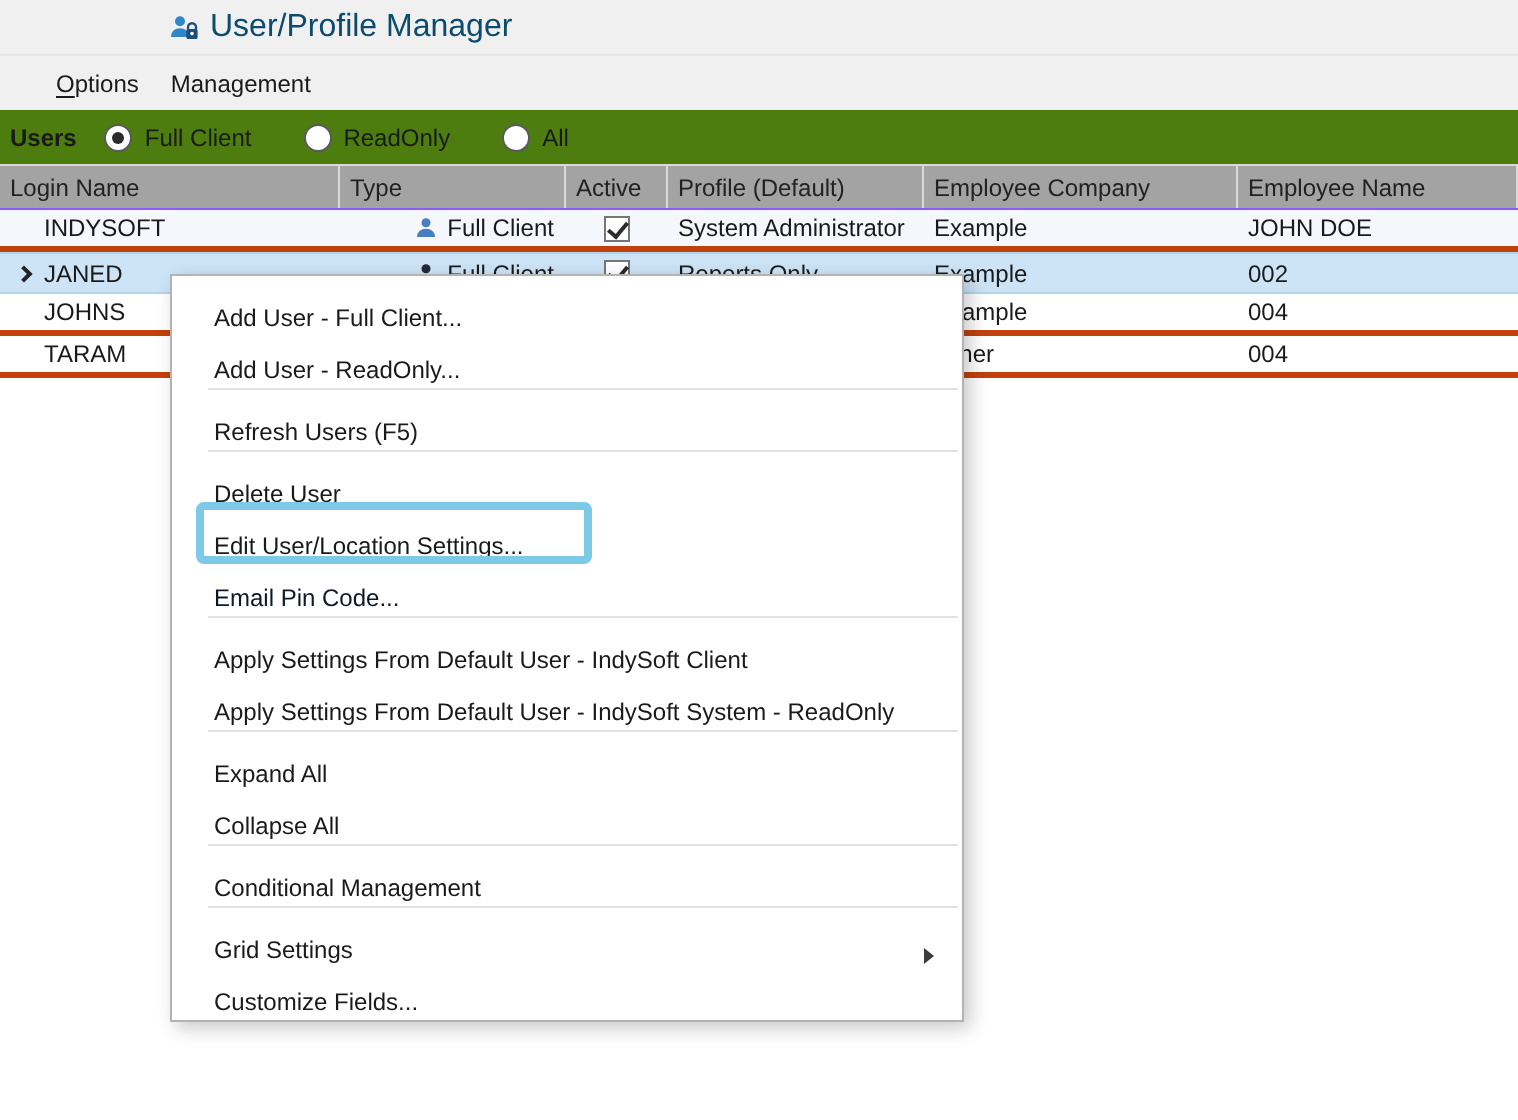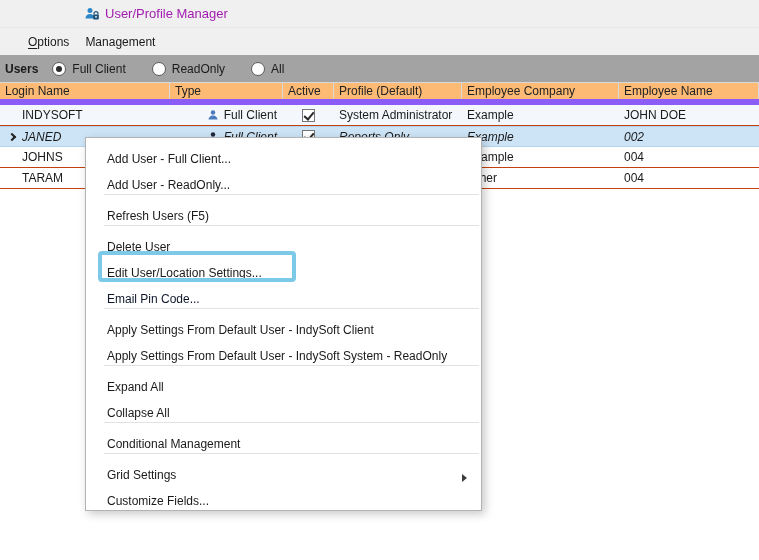--- a/index.html
+++ b/index.html
@@ -13,66 +13,66 @@
     overflow:hidden;
   }
   
   .titlebar {
     height:28px; background:#f0f0f0;
     display:flex; align-items:center; gap:6px;
     padding-left:85px;
     border-bottom:1px solid #e7e7e7;
   }
   .app-icon { display:inline-flex; width:14px; height:14px; }
-  .title { font-size:13px; color:#a21caf; }
+  .title { font-size:16px; color:#0c4a6e; }
 
   
   .menubar {
     height:27px; background:#f0f0f0;
     display:flex; align-items:center;
     padding-left:20px;
   }
   .menubar-item { padding:4px 8px; cursor:default; }
   .menubar-item u { text-decoration:underline; text-underline-offset:2px; }
 
   
   .userbar {
-    height:27px; background:#a3a3a3;
+    height:27px; background:#4d7c0f;
     display:flex; align-items:center; gap:14px;
     padding-left:5px;
   }
   .users-label { font-weight:bold; }
   .radio-group { display:flex; align-items:center; gap:26px; }
   .radio-option { display:inline-flex; align-items:center; gap:6px; cursor:default; }
   .radio {
     width:14px; height:14px; border:1px solid #5a5a5a; border-radius:50%;
     background:#fff; position:relative; display:inline-block;
   }
   .radio.checked::after {
     content:""; position:absolute; left:3px; top:3px; right:3px; bottom:3px;
     border-radius:50%; background:#2b2b2b;
   }
 
   
   .grid { position:absolute; left:0; top:82px; right:0; bottom:0; }
   .grid-header {
-    display:flex; height:23px; background:#fdba74;
-    border-top:1px solid #d9d9d9; border-bottom:6px solid #8b5cf6;
+    display:flex; height:23px; background:#a3a3a3;
+    border-top:1px solid #d9d9d9; border-bottom:1px solid #8b5cf6;
   }
   .grid-header .cell {
     border-right:1px solid #d9d9d9; color:#222;
   }
   .grid-body .row {
     display:flex; height:21px; background:#fff;
-    border-bottom:1px solid #c2410c; cursor:default;
+    border-bottom:3px solid #c2410c; cursor:default;
   }
   .grid-body .row.alt { background:#f4f8fc; }
   .grid-body .row.selected {
     background:#cde4f7;
-    border-top:1px solid #b3d4ee; border-bottom:1px solid #b3d4ee;font-style:italic;
+    border-top:1px solid #b3d4ee; border-bottom:1px solid #b3d4ee;
   }
   .cell {
     display:flex; align-items:center;
     padding:0 5px; height:100%;
     overflow:hidden; white-space:nowrap;
   }
   .col0 { width:170px; } .col1 { width:113px;text-align:right; } .col2 { width:51px; }
   .col3 { width:128px; } .col4 { width:157px; } .col5 { width:140px; }
   .cell.login { padding-left:22px; position:relative; }
   .sel-arrow {

